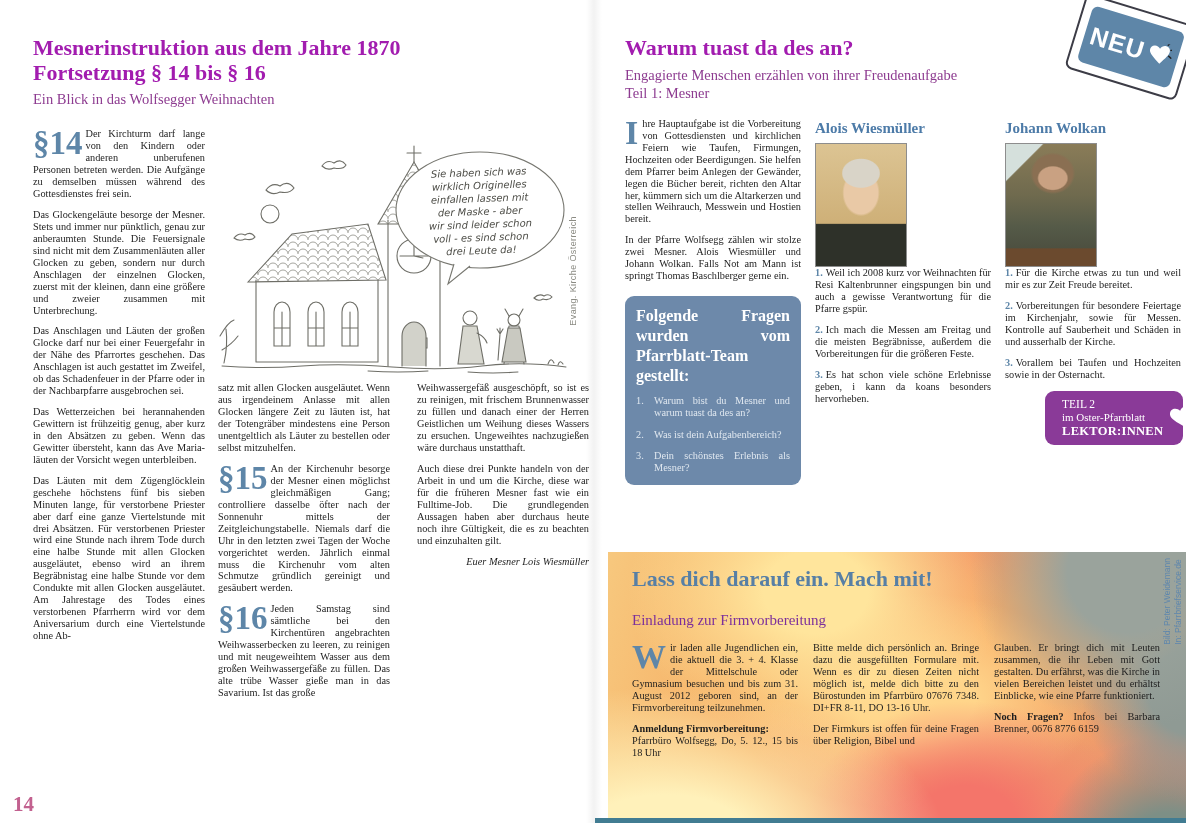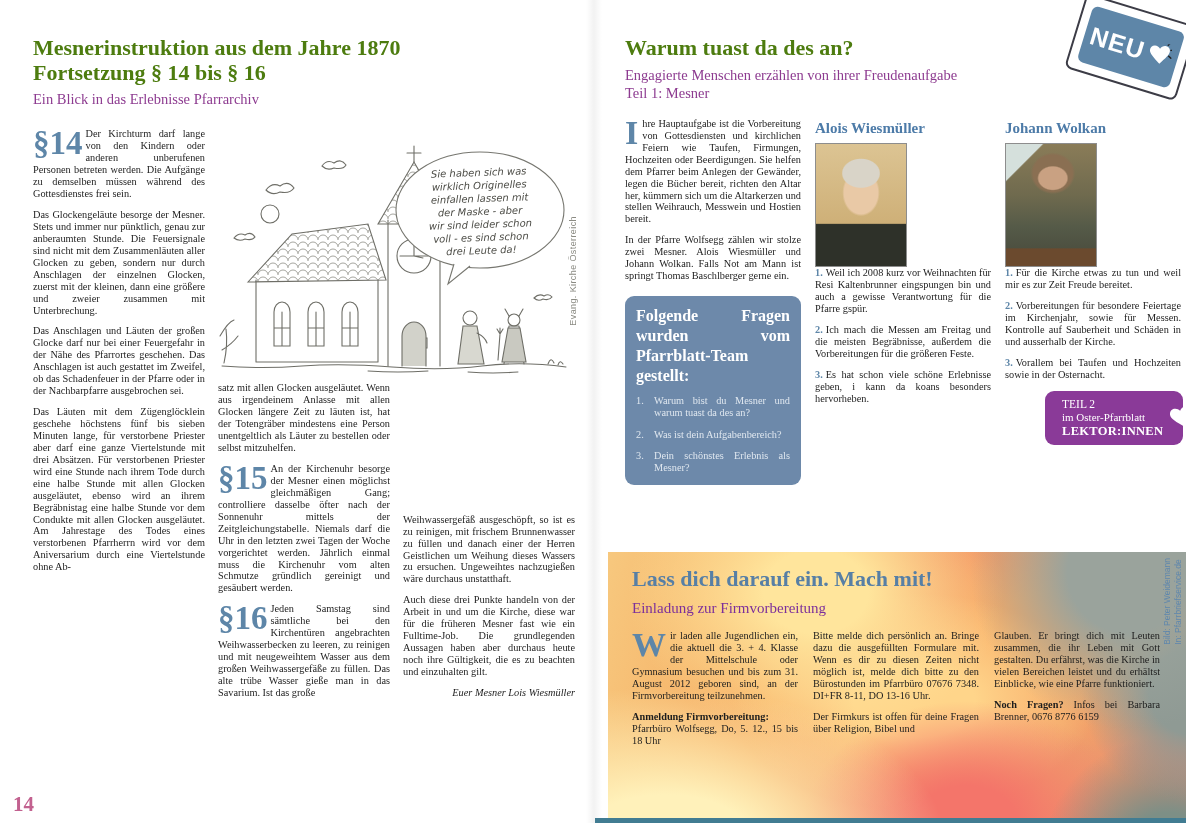--- a/index.html
+++ b/index.html
@@ -4,33 +4,33 @@
 <style>
   html,body{margin:0;padding:0;background:#e9e9e9;}
   #canvas{position:relative;width:1186px;height:823px;background:#ffffff;overflow:hidden;
           font-family:"Liberation Serif","DejaVu Serif",serif;}
   
   .body{font-size:10.3px;line-height:1.16;text-align:justify;color:#1d1d1d;}
   .body p{margin:0 0 9px 0;}
   .scap{float:left;font-weight:700;font-size:33px;line-height:26px;color:#5e86a8;
         margin:2px 3px 0 0;}
   .dropI{float:left;font-weight:700;font-size:34px;line-height:27px;color:#5e86a8;margin:1px 4px 0 0;}
-  .ptitle{font-weight:700;font-size:22px;line-height:1.12;color:#4d7c0f;margin:0;}
+  .ptitle{font-weight:700;font-size:22px;line-height:1.12;color:#a21caf;margin:0;}
   .psub{font-size:14.5px;color:#8d3b90;margin:5px 0 0 0;line-height:1.25;}
   .vtext{writing-mode:vertical-rl;transform:rotate(180deg);}
   
   .lp{position:absolute;left:33px;top:36px;width:542px;}
   .lp-cols{display:flex;gap:13px;margin-top:20px;}
   .colN{width:172px;flex:0 0 172px;}
   .rwrap{width:357px;flex:0 0 357px;}
   .cartoon{position:relative;width:357px;height:250px;margin-bottom:4px;}
   .cartoon svg{display:block;}
   .cartoon-credit{position:absolute;right:-3px;top:88px;font-family:"Liberation Sans",sans-serif;
         font-size:9px;color:#8a8a82;letter-spacing:.4px;}
-  .lp-cols2{display:flex;gap:13px;align-items:flex-end;}
+  .lp-cols2{display:flex;gap:27px;}
   .signature{font-style:italic;text-align:right;margin-top:14px;}
   .pagenum-left{position:absolute;left:13px;bottom:6px;font-weight:700;font-size:21px;color:#c2618f;text-align:center;}
   
   .rp{position:absolute;left:625px;top:36px;width:556px;}
   .rp-head{position:relative;}
   .rp-cols{display:flex;gap:14px;margin-top:16px;}
   .colR{width:176px;flex:0 0 176px;}
   .mesner-name{font-weight:700;font-size:15px;color:#4d7ba8;margin:2px 0 6px 0;}
   .photo{width:92px;height:124px;border:1px solid #8d8d8d;box-sizing:border-box;}
   .photo-alois{background:
@@ -71,51 +71,52 @@
       radial-gradient(circle at 90% 6%, #9aa39c 0 10%, rgba(154,163,156,0) 26%),
       radial-gradient(circle at 101% 42%, #8f9a94 0 7%, rgba(143,154,148,0) 18%),
       radial-gradient(circle at 97% 94%, #7d8f86 0 8%, rgba(125,143,134,0) 20%),
       radial-gradient(ellipse at 10% 88%, #fff1ba 0 12%, rgba(255,241,186,0) 38%),
       radial-gradient(ellipse at 36% 12%, #ffe59c 0 10%, rgba(255,229,156,0) 36%),
       radial-gradient(ellipse at 62% 82%, #f4756a 0 10%, rgba(244,117,106,0) 32%),
       radial-gradient(ellipse at 53% 45%, #ffd58a 0 14%, rgba(255,213,138,0) 42%),
       radial-gradient(ellipse at 80% 24%, #f8a963 0 12%, rgba(248,169,99,0) 34%),
       linear-gradient(105deg,#f7c87e 0%,#f6aa60 30%,#f08a62 55%,#f0a06c 75%,#e8836d 100%);}
   .firm-title{font-weight:700;font-size:22px;color:#577fa5;margin:0;}
-  .firm-sub{font-size:15px;color:#7c2f9b;margin:8px 0 0 0;}
+  .firm-sub{font-size:15px;color:#7c2f9b;margin:20px 0 0 0;}
   .firm-cols{display:flex;gap:15px;margin-top:13px;}
   .colF{width:166px;flex:0 0 166px;}
   .firm-credit{position:absolute;right:3px;top:6px;display:flex;gap:1px;
      font-family:"Liberation Sans",sans-serif;font-size:8.5px;color:#5f87ad;}
   .pagenum-right{position:absolute;right:20px;bottom:6px;font-weight:700;font-size:21px;color:#a33a50;}
   .bottom-rule{position:absolute;left:595px;right:0;bottom:0;height:5px;background:#417c92;}
   .gutter{position:absolute;left:586px;top:0;width:16px;height:823px;
      background:linear-gradient(90deg,rgba(0,0,0,0),rgba(0,0,0,.05),rgba(0,0,0,0));}
   b.inlineb{font-weight:700;}
 </style>
 </head>
 <body>
 
 <div id="canvas">
 
   <div class="lp">
     <h1 class="ptitle">
       <span>Mesnerinstruktion aus dem Jahre 1870</span><br>
       <span>Fortsetzung § 14 bis § 16</span>
     </h1>
-    <div class="psub">Ein Blick in das Erlebnisse Pfarrarchiv</div>
+    <div class="psub">Ein Blick in das Wolfsegger Weihnachten</div>
 
     <div class="lp-cols">
 
       <div class="colN body">
         <p>
           <span class="scap">§14</span><span>Der Kirchturm darf lange von den Kindern oder anderen unberufenen Personen betreten werden. Die Aufgänge zu demselben müssen während des Gottesdienstes frei sein.</span>
         </p>
         <p>Das Glockengeläute besorge der Mesner. Stets und immer nur pünktlich, genau zur anberaumten Stunde. Die Feuersignale sind nicht mit dem Zusammenläuten aller Glocken zu geben, sondern nur durch Anschlagen der einzelnen Glocken, zuerst mit der kleinen, dann eine größere und zweier zusammen mit Unterbrechung.</p>
         <p>Das Anschlagen und Läuten der großen Glocke darf nur bei einer Feuergefahr in der Nähe des Pfarrortes geschehen. Das Anschlagen ist auch gestattet im Zweifel, ob das Schadenfeuer in der Pfarre oder in der Nachbarpfarre ausgebrochen sei.</p>
+        <p>Das Wetterzeichen bei herannahenden Gewittern ist frühzeitig genug, aber kurz in den Absätzen zu geben. Wenn das Gewitter übersteht, kann das Ave Maria-läuten der Vorsicht wegen unterbleiben.</p>
         <p>Das Läuten mit dem Zügenglöcklein geschehe höchstens fünf bis sieben Minuten lange, für verstorbene Priester aber darf eine ganze Viertelstunde mit drei Absätzen. Für verstorbenen Priester wird eine Stunde nach ihrem Tode durch eine halbe Stunde mit allen Glocken ausgeläutet, ebenso wird an ihrem Begräbnistag eine halbe Stunde vor dem Condukte mit allen Glocken ausgeläutet. Am Jahrestage des Todes eines verstorbenen Pfarrherrn wird vor dem Aniversarium durch eine Viertelstunde ohne Ab-</p>
       </div>
 
       <div class="rwrap">
         <div class="cartoon">
           <svg width="352" height="250" viewBox="0 0 352 250">
             <defs>
               <pattern id="tiles" width="10" height="7" patternUnits="userSpaceOnUse">
                 <path d="M0 7 a5 5 0 0 1 10 0" fill="none" stroke="#8d8d85" stroke-width="0.8"></path>
               </pattern>

